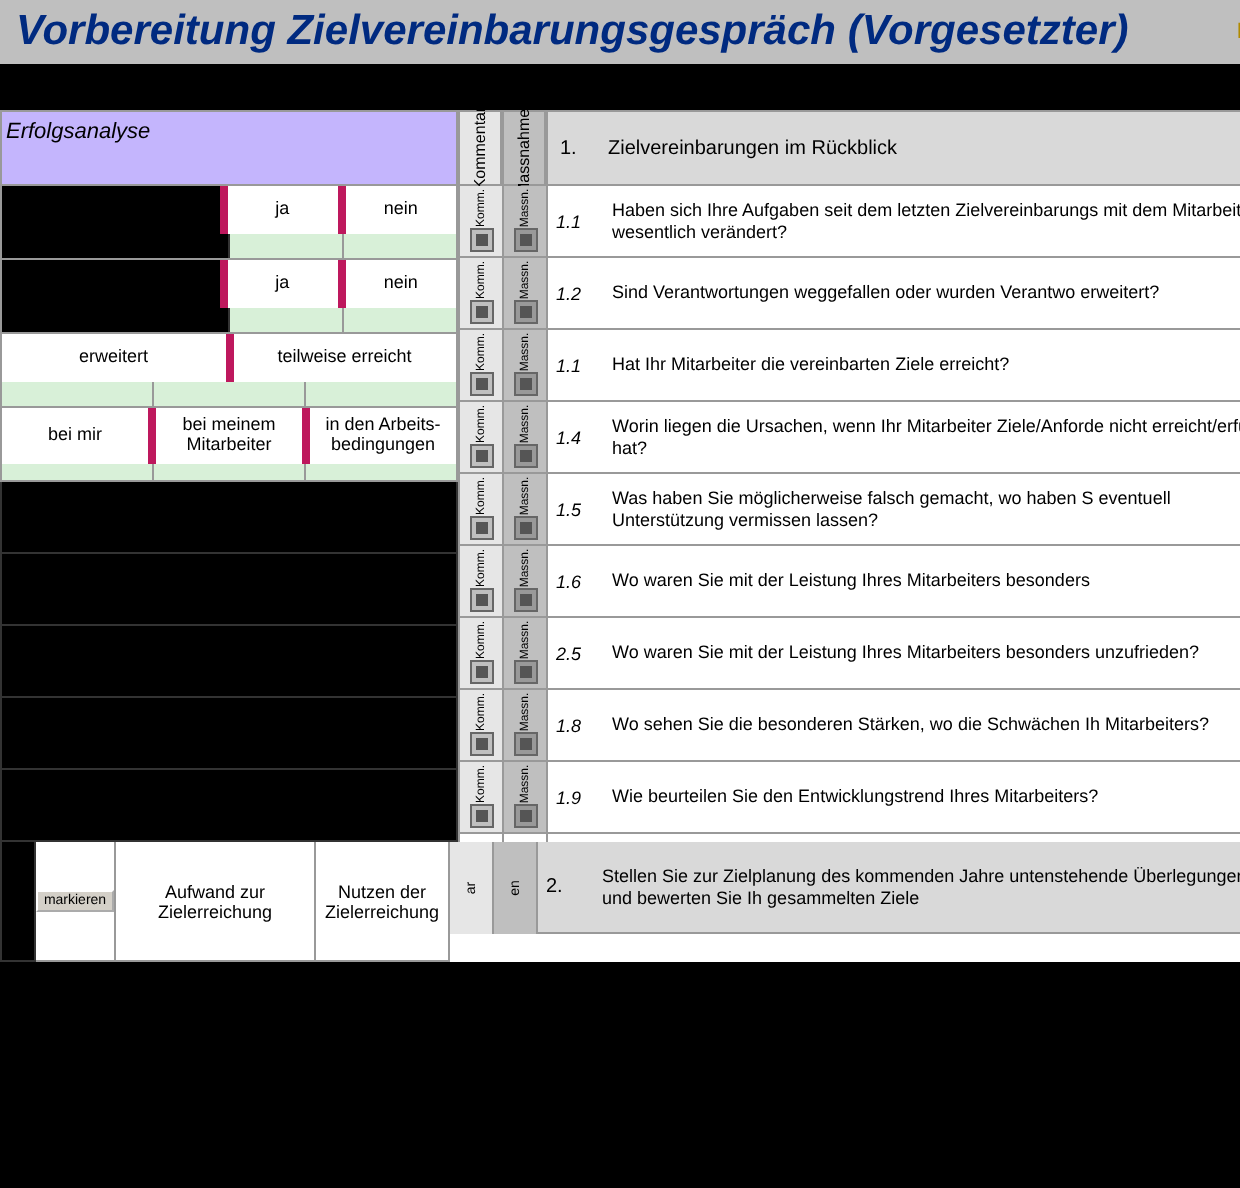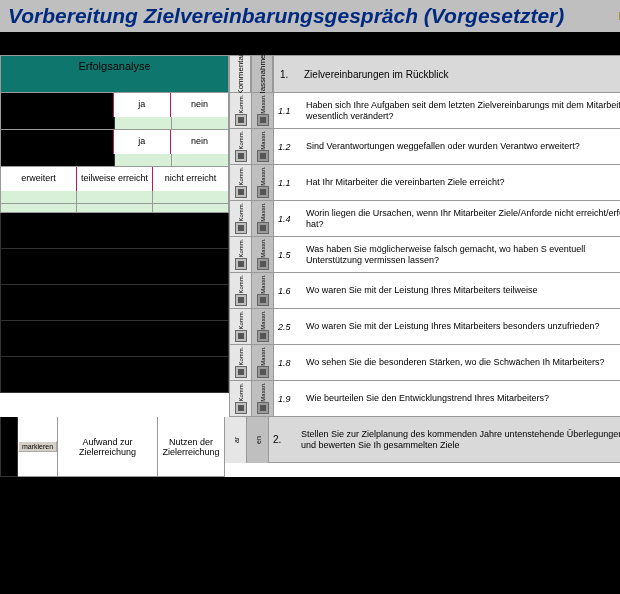--- a/index.html
+++ b/index.html
@@ -41,37 +41,37 @@
     display: flex;
     background: #fff;
   }
   
   .left {
     width: 230px;
     flex: 0 0 230px;
     border-right: 1px solid #999;
   }
   .erf-header {
-    text-align: center;
     padding: 4px 2px;
     border: 1px solid #999;
-    background: #0f766e;
+    background: #c4b5fd;
     height:38px;
+    font-style:italic;
   }
   .erf-title { font-size: 11px; }
   .erf-sub { font-size: 8px; }
   .row-block { border: 1px solid #999; border-top: none; }
   .option-row {
     display: flex;
     height: 24px;
     background:#fff;
   }
   .option-row .cell {
     flex: 1;
-    border-right: 1px solid #be185d;
+    border-right: 4px solid #be185d;
     display: flex;
     align-items: center;
     justify-content: center;
     font-size: 9px;
     text-align: center;
     line-height: 1.1;
     padding: 1px;
   }
   .option-row .cell:last-child { border-right: none; }
   .blackcell { background: #000 !important; }
@@ -285,30 +285,34 @@
           <div class="bcell" style="flex:2"></div>
           <div class="gcell"></div>
           <div class="gcell"></div>
         </div>
       </div>
 
       <div class="row-block">
         <div class="option-row">
           <div class="cell">erweitert</div>
           <div class="cell">teilweise erreicht</div>
-          <div class="cell">nicht erreicht</div>
         </div>
         <div class="input-row">
           <div class="gcell"></div>
           <div class="gcell"></div>
           <div class="gcell"></div>
         </div>
       </div>
 
       <div class="row-block">
+        <div class="option-row" style="height:28px">
+          <div class="cell">bei mir</div>
+          <div class="cell">bei meinem Mitarbeiter</div>
+          <div class="cell">in den Arbeits-bedingungen</div>
+        </div>
         <div class="input-row" style="height:8px">
           <div class="gcell"></div>
           <div class="gcell"></div>
           <div class="gcell"></div>
         </div>
       </div>
 
       <div class="solid-black"></div>
       <div class="solid-black"></div>
       <div class="solid-black"></div>
@@ -420,21 +424,21 @@
       <div class="qrow">
           <div class="num">1.4</div>
           <div class="txt">Worin liegen die Ursachen, wenn Ihr Mitarbeiter Ziele/Anforde nicht erreicht/erfüllt hat?</div>
         </div>
       <div class="qrow">
           <div class="num">1.5</div>
           <div class="txt">Was haben Sie möglicherweise falsch gemacht, wo haben S eventuell Unterstützung vermissen lassen?</div>
         </div>
       <div class="qrow">
           <div class="num">1.6</div>
-          <div class="txt">Wo waren Sie mit der Leistung Ihres Mitarbeiters teilweise</div>
+          <div class="txt">Wo waren Sie mit der Leistung Ihres Mitarbeiters besonders</div>
         </div>
       <div class="qrow">
           <div class="num">2.5</div>
           <div class="txt">Wo waren Sie mit der Leistung Ihres Mitarbeiters besonders unzufrieden?</div>
         </div>
       <div class="qrow">
           <div class="num">1.8</div>
           <div class="txt">Wo sehen Sie die besonderen Stärken, wo die Schwächen Ih Mitarbeiters?</div>
         </div>
       <div class="qrow">

